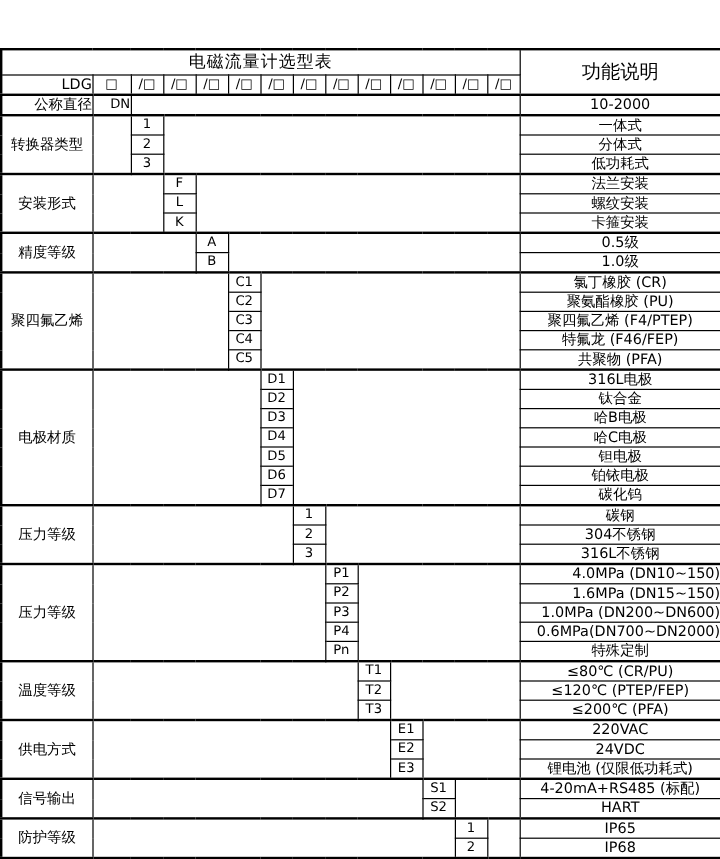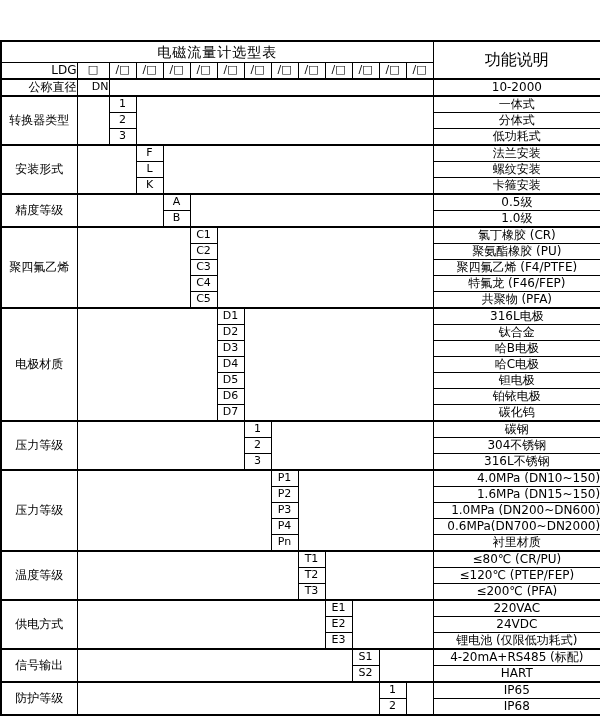--- a/index.html
+++ b/index.html
@@ -128,21 +128,21 @@
   <td class="code">C1</td>
   <td class="sp" rowspan="5" colspan="8"></td>
   <td>氯丁橡胶 (CR)</td>
 </tr>
 <tr>
           <td class="code">C2</td>
           <td>聚氨酯橡胶 (PU)</td>
         </tr>
 <tr>
           <td class="code">C3</td>
-          <td>聚四氟乙烯 (F4/PTFE)</td>
+          <td>聚四氟乙烯 (F4/PTEP)</td>
         </tr>
 <tr>
           <td class="code">C4</td>
           <td>特氟龙 (F46/FEP)</td>
         </tr>
 <tr>
           <td class="code">C5</td>
           <td>共聚物 (PFA)</td>
         </tr>
 
@@ -208,21 +208,21 @@
 <tr>
           <td class="code">P3</td>
           <td class="la">1.0MPa (DN200~DN600)</td>
         </tr>
 <tr>
           <td class="code">P4</td>
           <td class="la">0.6MPa(DN700~DN2000)</td>
         </tr>
 <tr>
           <td class="code">Pn</td>
-          <td>衬里材质</td>
+          <td>特殊定制</td>
         </tr>
 
 <tr class="bs">
   <td class="lab" rowspan="3">温度等级</td>
   <td class="sp" rowspan="3" colspan="8"></td>
   <td class="code">T1</td>
   <td class="sp" rowspan="3" colspan="4"></td>
   <td>≤80℃ (CR/PU)</td>
 </tr>
 <tr>

